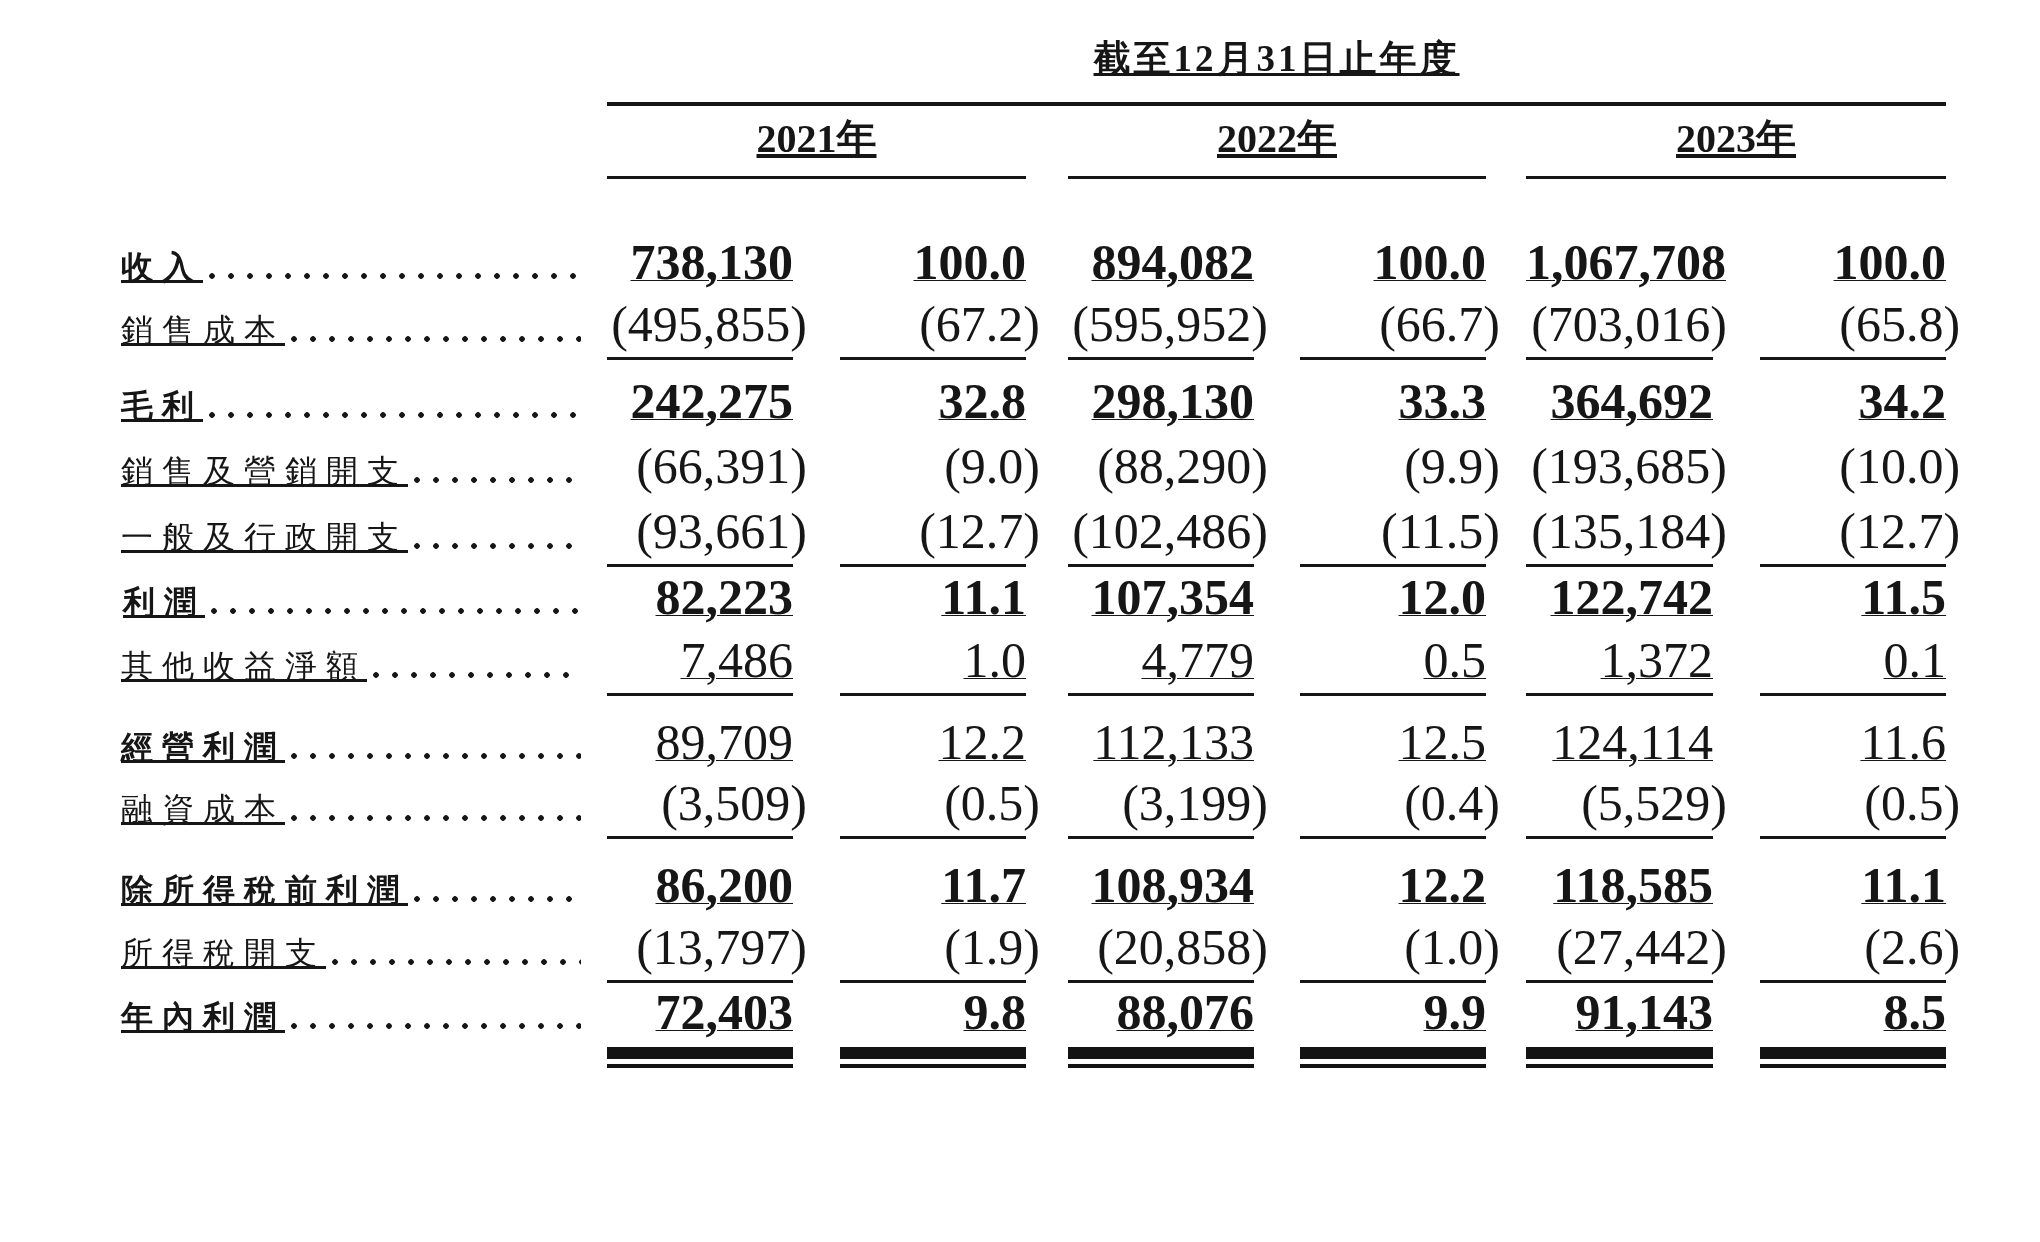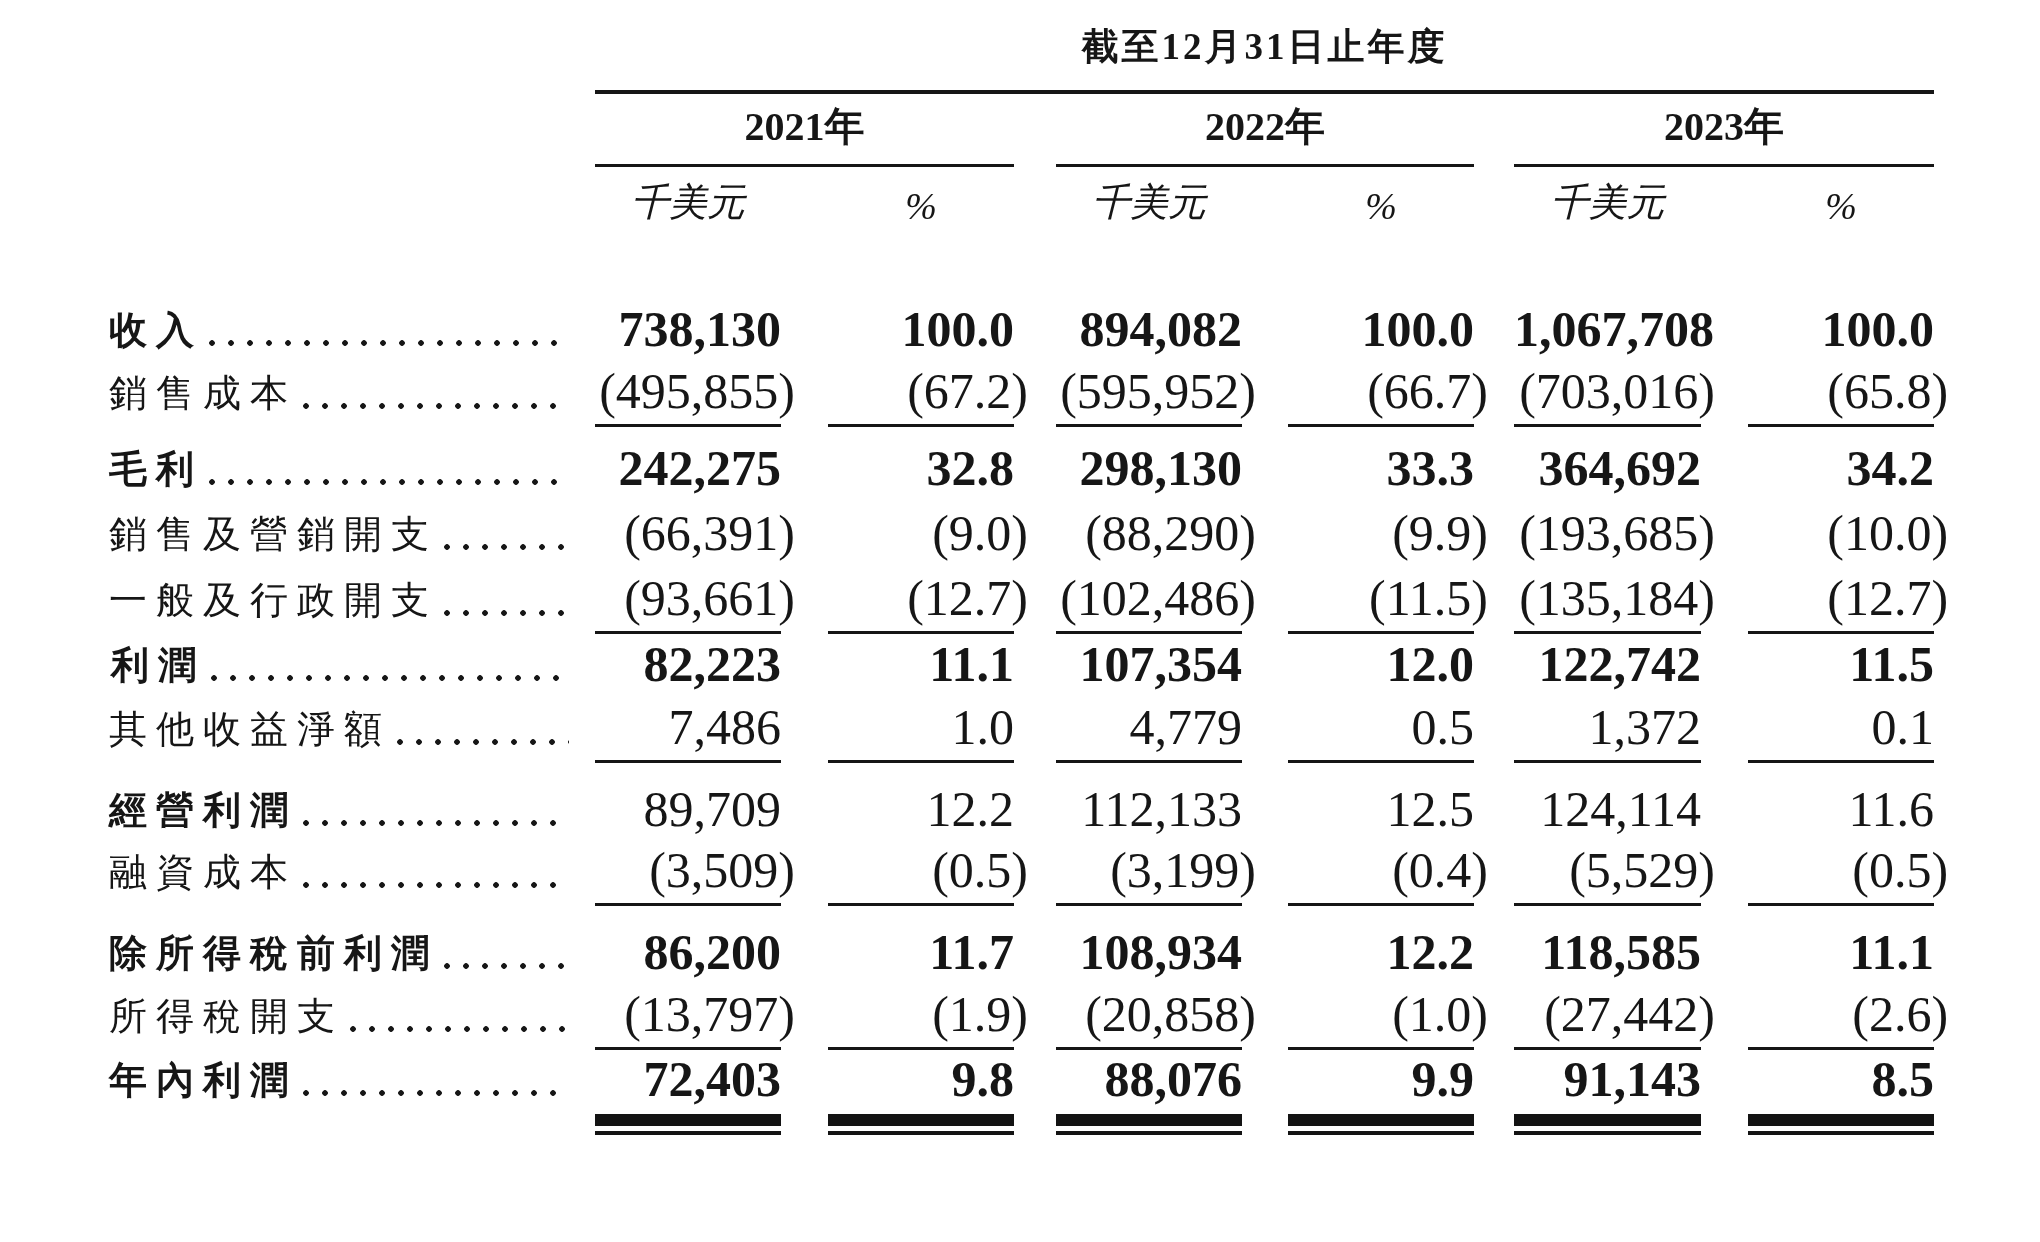--- a/index.html
+++ b/index.html
@@ -6,21 +6,22 @@
   body{
     width:2040px;height:1242px;
     font-family:"Liberation Serif","DejaVu Serif",serif;
     color:#161616;
     -webkit-font-smoothing:antialiased;
   }
   table{
     border-collapse:collapse;
     table-layout:fixed;
     width:1930px;
-    margin:4px;
+    margin:16px;
+    text-decoration:underline;
   }
   td{vertical-align:bottom;padding:0 0 8px 0;overflow:visible;}
   
   tr.r-spanner{height:88px;}
   td.spanner{
     text-align:center;font-weight:bold;font-size:37px;letter-spacing:3px;
     border-bottom:4px solid #161616;padding-bottom:18px;white-space:nowrap;
   }
   tr.r-years{height:73px;}
   td.yr{
@@ -30,21 +31,21 @@
   tr.r-units{height:79px;}
   td.unit{
     text-align:center;font-style:italic;font-size:38px;
     padding-bottom:16px;white-space:nowrap;
   }
   tr.r-spacer{height:55px;}
   
   td.lbl{padding-bottom:10px;}
   .lblflex{display:flex;align-items:flex-end;padding-left:105px;padding-right:26px;}
   .lblflex.indent{padding-left:107px;}
-  .t{font-size:38px;letter-spacing:9px;white-space:nowrap;line-height:1.1;text-align:right;}
+  .t{font-size:32px;letter-spacing:9px;white-space:nowrap;line-height:1.1;text-align:right;}
   .dots{
     flex:1;height:6px;margin:0 0 6px 6px;
     background-image:radial-gradient(circle at 3px 3px,#161616 2.5px,transparent 3.1px);
     background-size:19px 6px;background-repeat:repeat-x;
   }
   td.amt,td.pct{text-align:right;}
   .num{font-size:50px;white-space:nowrap;line-height:1;}
   .num.neg{display:inline-block;margin-right:-14px;}
   tr.b .t,tr.b .num{font-weight:bold;}
   tr.bl .t{font-weight:bold;}
@@ -96,34 +97,20 @@
 
   <tr class="r-years">
     <td></td>
     <td class="yr" colspan="3">2021年</td>
     <td></td>
     <td class="yr" colspan="3">2022年</td>
     <td></td>
     <td class="yr" colspan="3">2023年</td>
   </tr>
 
-  <tr class="r-units">
-    <td></td>
-    <td class="unit">千美元</td>
-    <td></td>
-    <td class="unit">%</td>
-    <td></td>
-    <td class="unit">千美元</td>
-    <td></td>
-    <td class="unit">%</td>
-    <td></td>
-    <td class="unit">千美元</td>
-    <td></td>
-    <td class="unit">%</td>
-  </tr>
 
   <tr class="r-spacer">
         <td colspan="12"></td>
       </tr>
 
   <tr class="r-revenue b">
     <td class="lbl">
           <div class="lblflex">
             <span class="t">收入</span>
             <span class="dots"></span>

